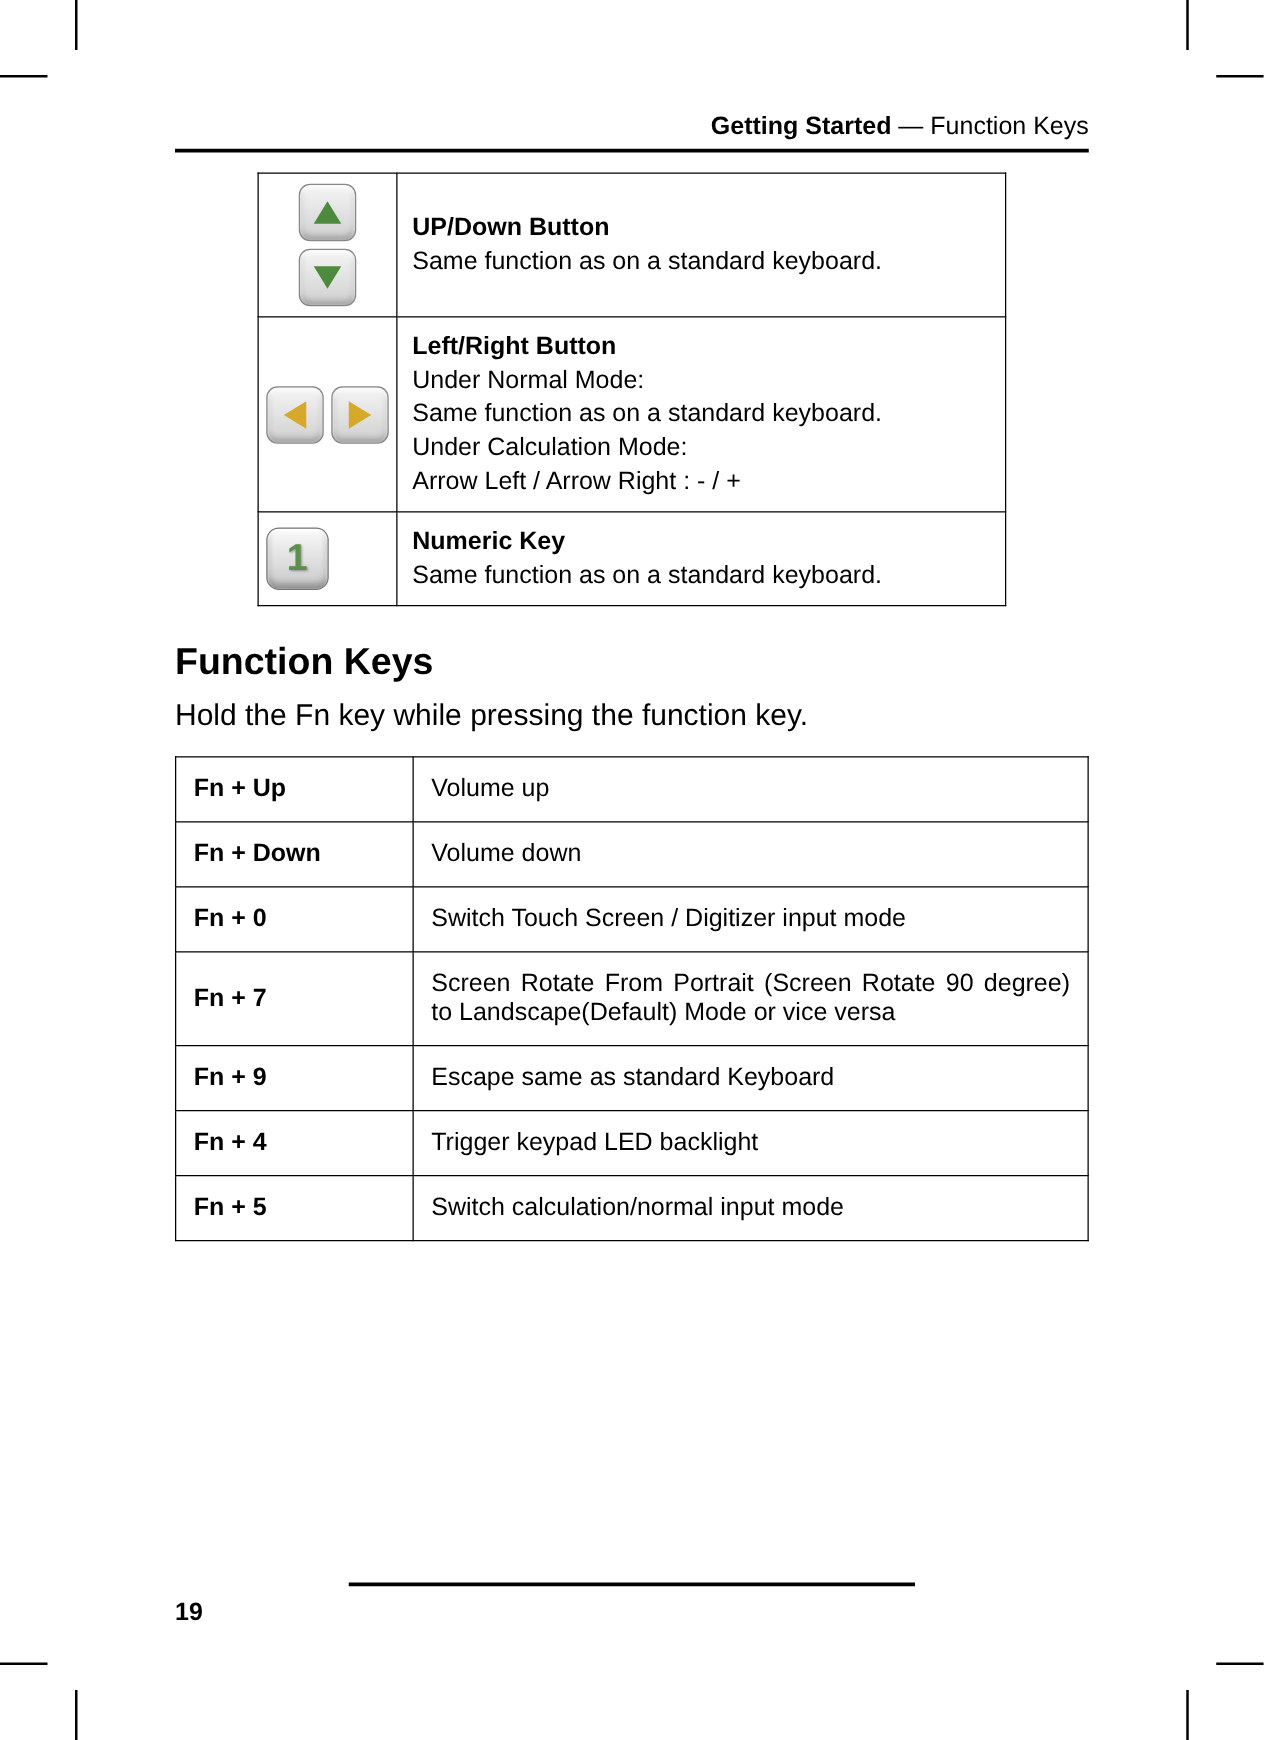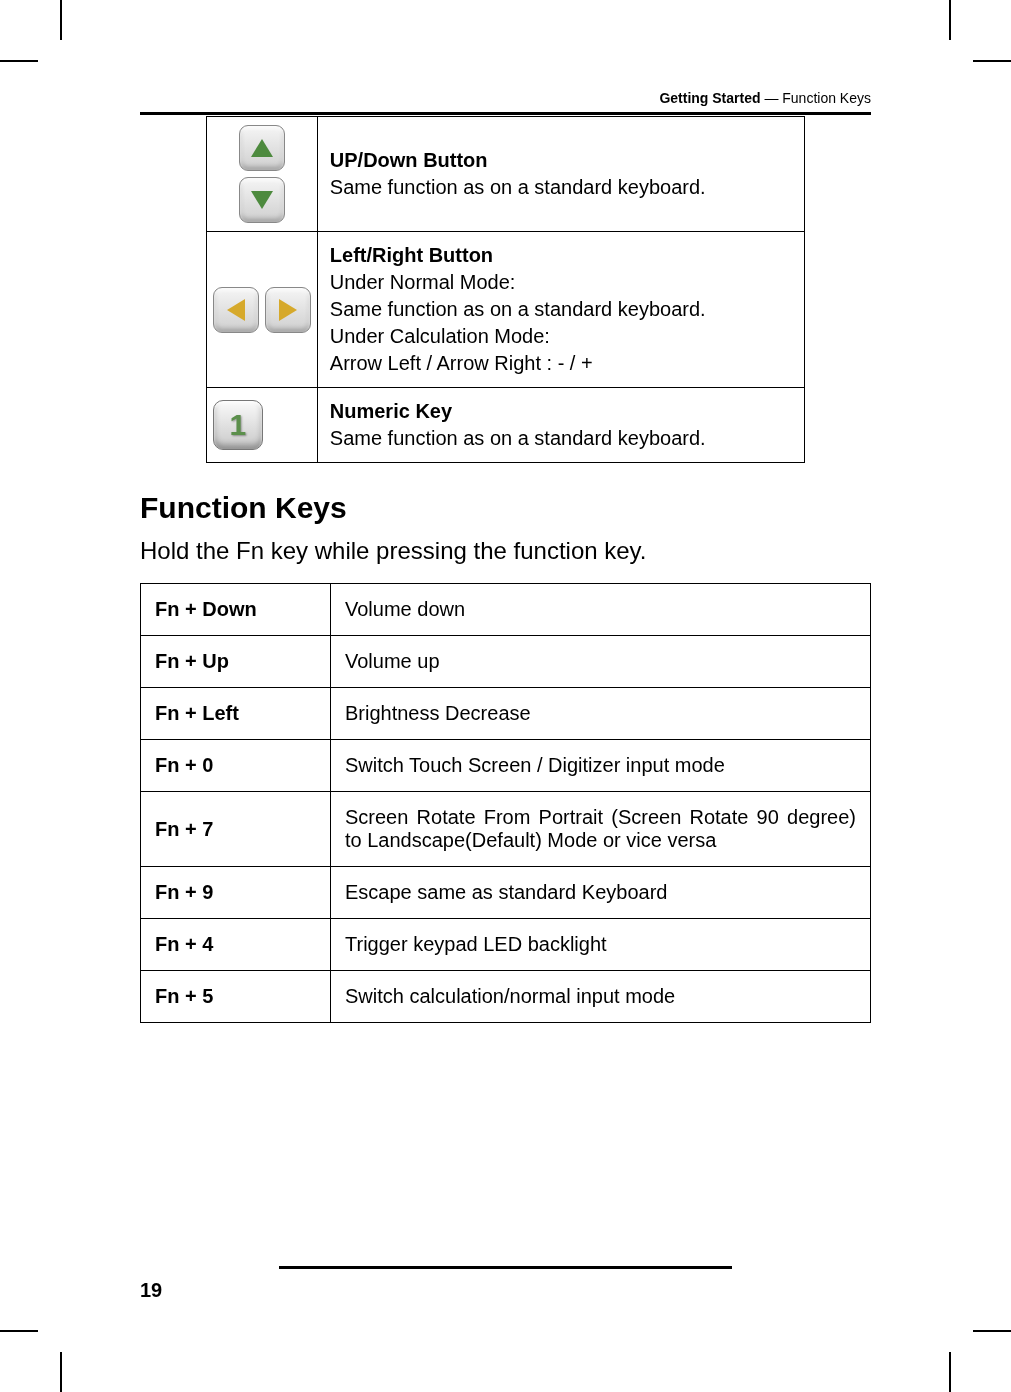--- a/index.html
+++ b/index.html
@@ -26,24 +26,24 @@
   .page {
     position: absolute;
     top: 90px;
     left: 140px;
     right: 140px;
     bottom: 90px;
   }
 
   .header-line {
     text-align: right;
-    font-size: 14px;
+    font-size: 20px;
     padding-bottom: 6px;
     border-bottom: 3px solid #000;
-    margin-bottom: 1px;
+    margin-bottom: 16px;
   }
   .header-line .bold { font-weight: bold; }
 
   table.button-table {
     border-collapse: collapse;
     width: 82%;
     margin: 0 auto 28px auto;
   }
   table.button-table td {
     border: 1.5px solid #000;
@@ -198,30 +198,26 @@
     </tr>
   </tbody>
     </table>
 
   <h2 class="section">Function Keys</h2>
   <p class="lead">Hold the Fn key while pressing the function key.</p>
 
   <table class="fn-table">
     <tbody>
     <tr>
+      <td class="key-col">Fn + Up</td>
+      <td>Volume up</td>
+    </tr>
+    <tr>
       <td class="key-col">Fn + Down</td>
       <td>Volume down</td>
-    </tr>
-    <tr>
-      <td class="key-col">Fn + Up</td>
-      <td>Volume up</td>
-    </tr>
-    <tr>
-      <td class="key-col">Fn + Left</td>
-      <td>Brightness Decrease</td>
     </tr>
     <tr>
       <td class="key-col">Fn + 0</td>
       <td>Switch Touch Screen / Digitizer input mode</td>
     </tr>
     <tr>
       <td class="key-col">Fn + 7</td>
       <td class="desc-justify">Screen Rotate From Portrait (Screen Rotate 90 degree)  to Landscape(Default) Mode  or vice versa</td>
     </tr>
     <tr>

